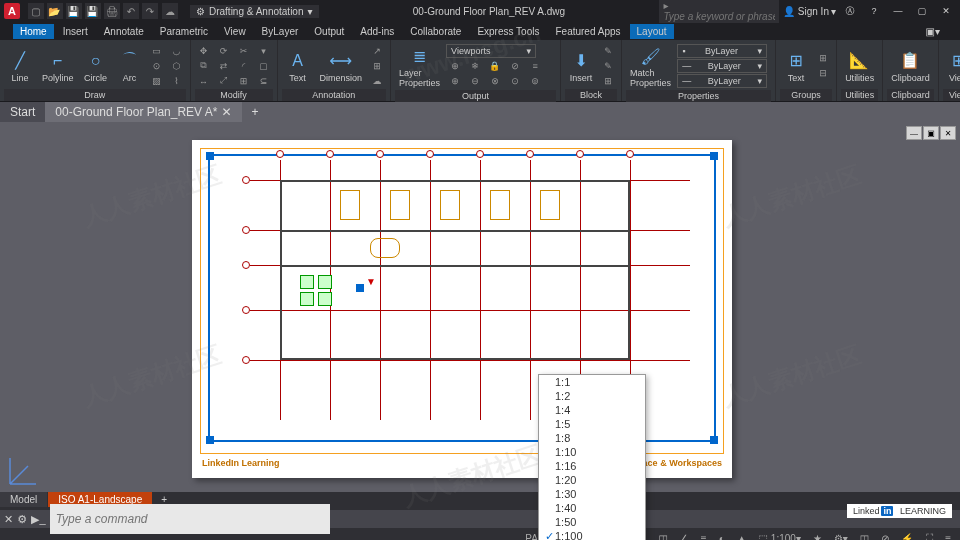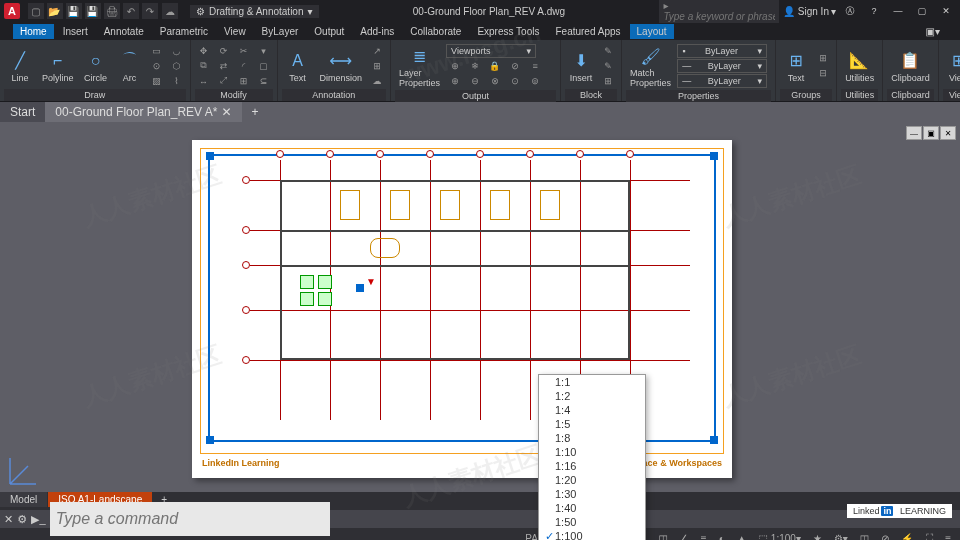--- a/index.html
+++ b/index.html
@@ -53,21 +53,21 @@
 .scale-item.sel::before{content:'✓';position:absolute;left:6px;color:#0066cc}
 .ucs-icon{position:absolute;bottom:4px;left:6px;width:40px;height:40px}
 .ucs-icon svg{width:100%;height:100%}
 .doc-ctrl{position:absolute;top:4px;right:4px;display:flex;gap:1px}
 .doc-ctrl-btn{width:16px;height:14px;background:#d6d6d6;border:1px solid #999;font-size:8px;display:flex;align-items:center;justify-content:center}
 .layout-tabs{height:18px;background:#2f2f34;display:flex;align-items:flex-start;font-size:10px;color:#ccc}
 .layout-tab{padding:2px 10px;background:#3a3a40;margin-right:1px}
 .layout-tab.active{background:#c2410c;color:#fff}
 .layout-add{padding:2px 8px;color:#ccc}
 .cmdline{height:18px;background:#45454c;display:flex;align-items:center;padding:0 4px;gap:4px}
-.cmdline input{flex:0 0 280px;background:#e8e8e8;border:none;padding:8px 6px;font-size:16px;font-style:italic;color:#888;outline:none}
+.cmdline input{flex:0 0 280px;background:#e8e8e8;border:none;padding:8px 6px;font-size:12px;font-style:italic;color:#888;outline:none}
 .cmd-prefix{color:#ccc;font-size:11px}
 .statusbar{height:20px;background:#2f2f34;display:flex;align-items:center;padding:0 6px;gap:6px;color:#ccc;font-size:9px;justify-content:flex-end}
 .statusbar .left{margin-right:auto;display:flex;gap:8px}
 .status-btn{padding:0 3px;color:#aaa;font-size:10px}
 .watermark{position:absolute;color:rgba(120,120,120,.12);font-size:24px;pointer-events:none;z-index:50;font-weight:bold;transform:rotate(-18deg)}
 .linkedin-badge{position:absolute;bottom:22px;right:8px;background:#fff;padding:2px 6px;font-size:9px;color:#333;display:flex;align-items:center;gap:2px}
 .linkedin-badge b{background:#0a66c2;color:#fff;padding:0 2px;border-radius:1px}
 </style>
 </head>
 <body>

